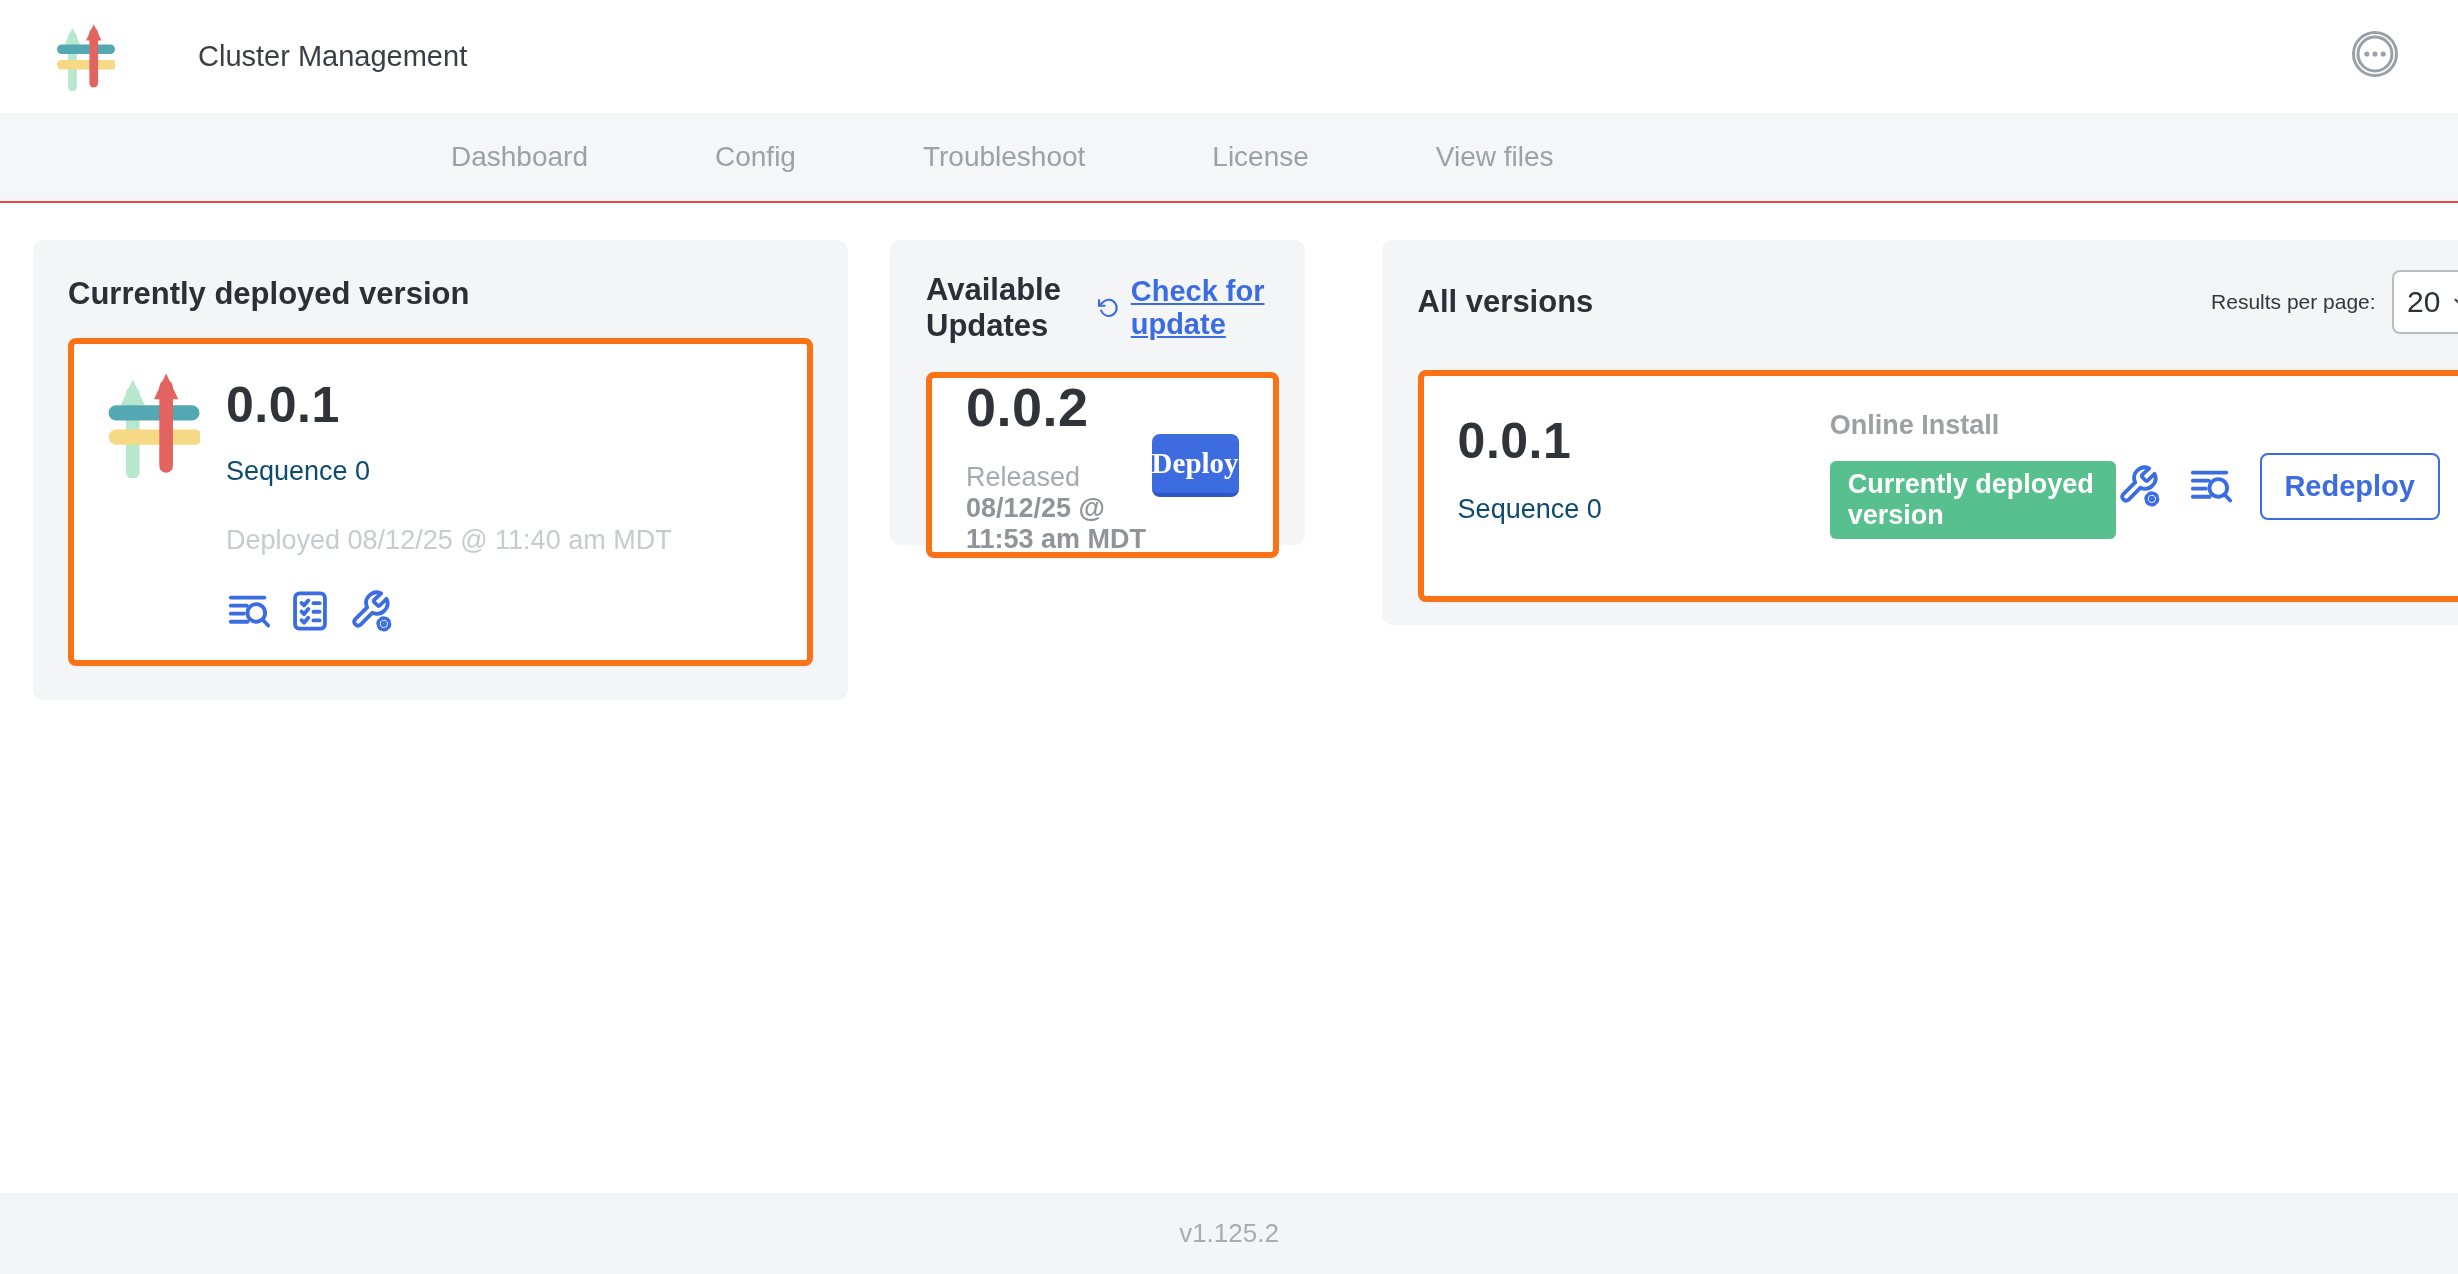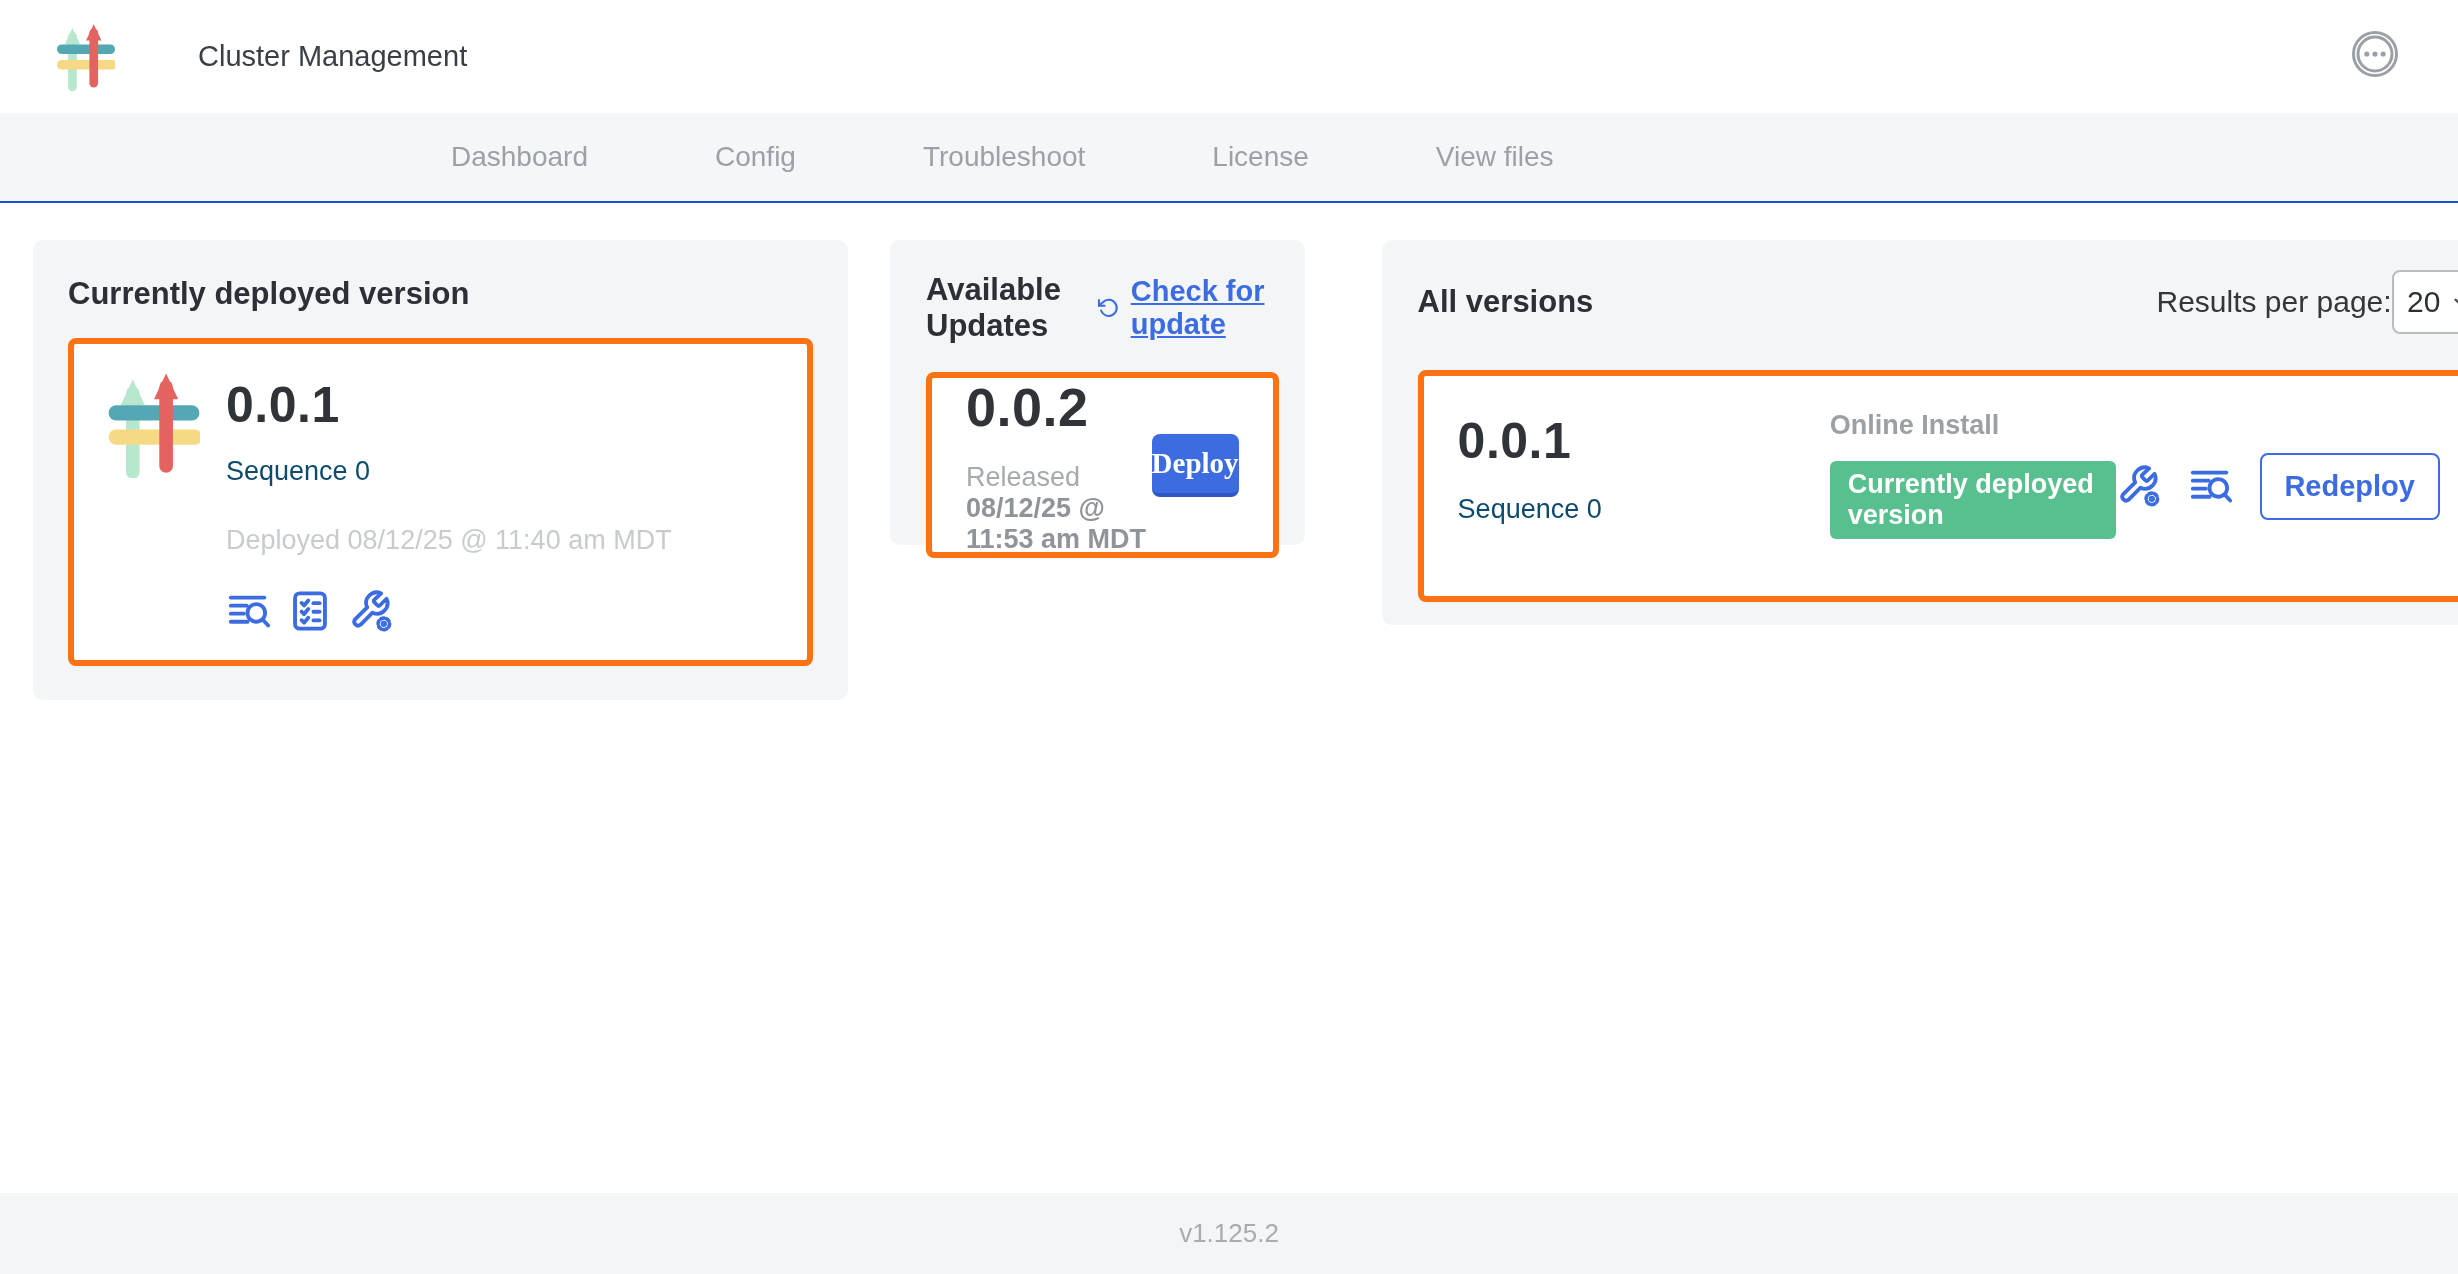--- a/index.html
+++ b/index.html
@@ -20,21 +20,21 @@
   .toptab.active::after {
     content:""; position:absolute; left:0; right:0; bottom:0; height:7px; background:#3b6ce1;
   }
   .menu-btn {
     margin:31px 60px 0 auto; width:46px; height:46px; border-radius:50%;
     border:3px solid #9aa0a6; background:#fff; display:flex; align-items:center; justify-content:center;
     cursor:pointer; flex:0 0 auto;
   }
   
   .subnav {
-    height:90px; background:#f4f6f8; border-bottom:2px solid #1d4ed8;
+    height:90px; background:#f4f6f8; border-bottom:2px solid #ef4444;
     display:flex; align-items:center; padding-left:451px; gap:127px; flex:0 0 auto;
   }
   .subitem { position:relative; font-size:28px; color:#9ca1a8; cursor:pointer; height:100%; display:flex; align-items:center; }
   .subitem.active { color:#3e434a; font-weight:600; }
   .subitem.active::after {
     content:""; position:absolute; left:-17px; right:-17px; bottom:0; height:7px; background:#3b6ce1;
   }
   
   .content { flex:1 1 auto; display:flex; align-items:flex-start; gap:42px; padding:37px 10px 0 33px; background:#fff; }
   .card { background:#f4f5f7; border-radius:10px; }
@@ -63,21 +63,21 @@
   .updates-inner { margin-top:28px; height:186px; padding:24px 34px; display:flex; align-items:center; justify-content:space-between; }
   .released-line { margin-top:24px; font-size:27px; color:#a6aaae; }
   .released-line b { color:#909499; font-weight:700; }
   .deploy-btn {
     width:150px; height:63px; background:#3d6ce0; border:none; border-bottom:4px solid #2d57c6;
     border-radius:8px; color:#fff; font-size:29px; font-weight:700; font-family:Liberation Serif, serif; cursor:pointer;
   }
   
   .versions-card { height:385px; padding:30px 26px 34px 36px; }
   .results-wrap { display:flex; align-items:center; }
-  .results-label { font-size:30px; color:#33363b; }
+  .results-label { font-size:21px; color:#33363b; margin-right:16px; }
   .results-select {
     width:96px; height:64px; background:#fff; border:2px solid #b9bdc2; border-radius:8px;
     display:flex; align-items:center; justify-content:center; gap:10px; cursor:pointer;
   }
   .results-select .val { font-size:30px; color:#2d3136; }
   .version-row { margin-top:36px; height:232px; padding:32px 34px; display:flex; align-items:flex-start; }
   .row-col1 { width:502px; padding-top:4px; }
   .row-seq { margin-top:24px; font-size:27px; }
   .row-col2 { flex:1 1 auto; padding-top:2px; }
   .install-type { font-size:27px; font-weight:600; color:#9ba0a5; }

